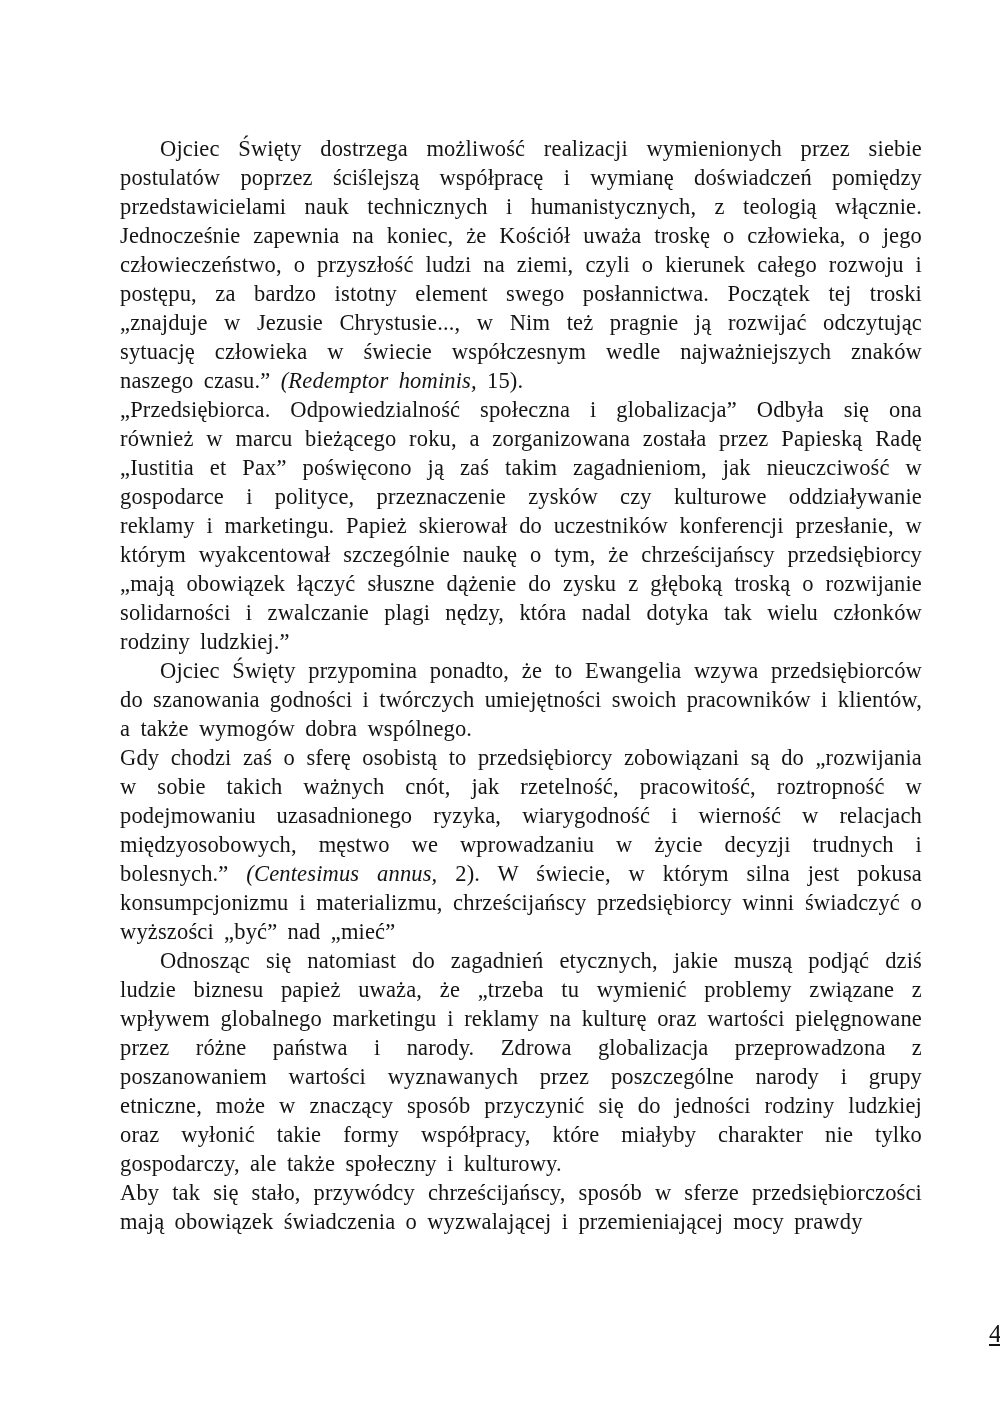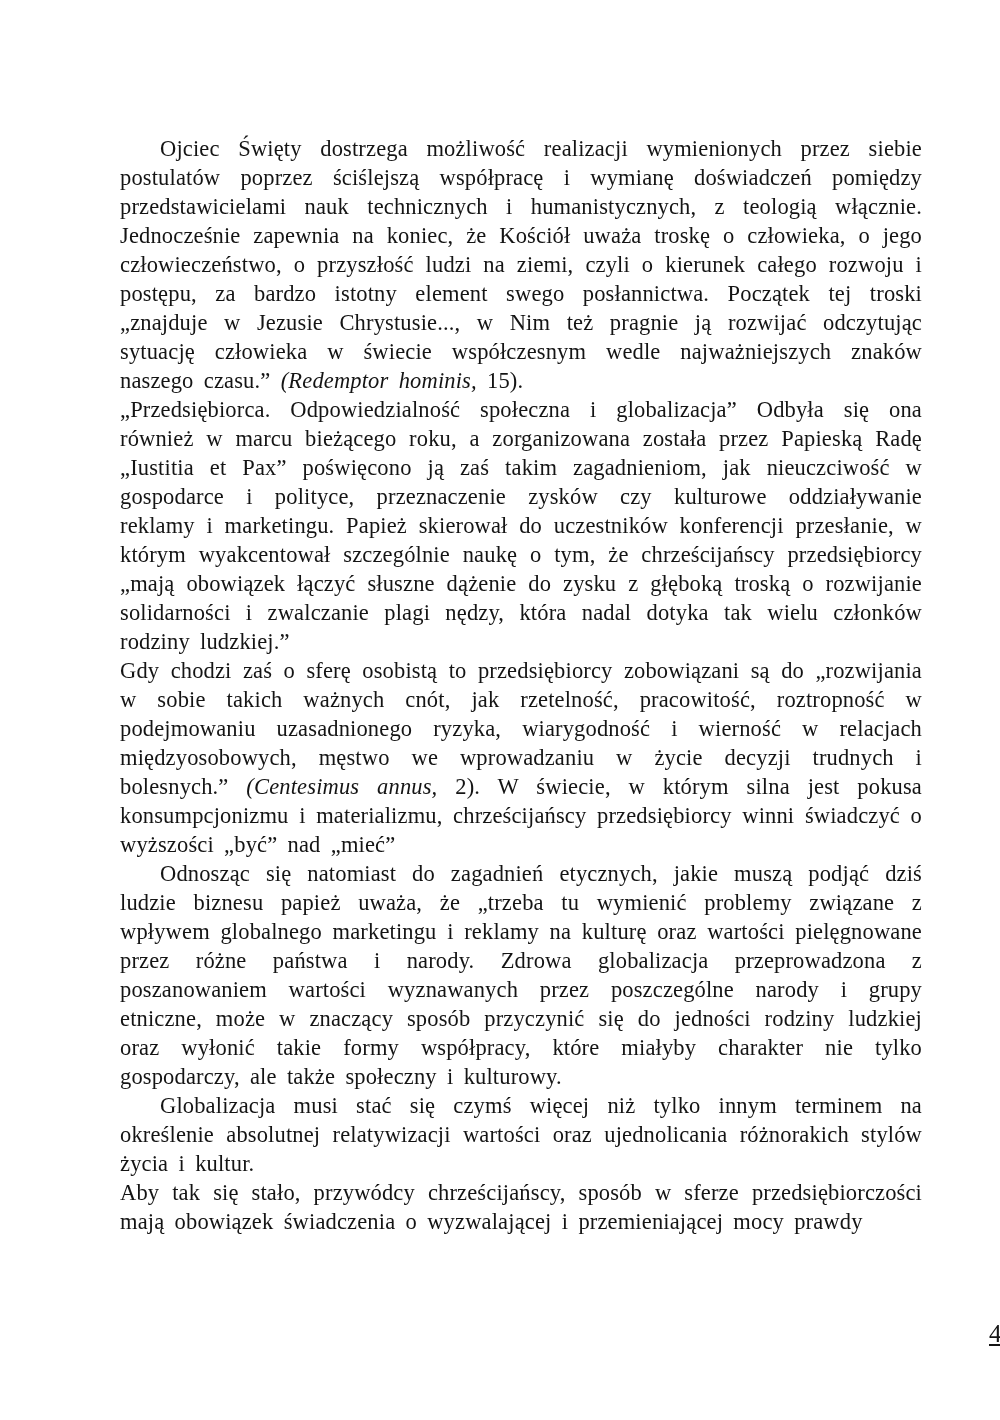--- a/index.html
+++ b/index.html
@@ -38,19 +38,19 @@
     text-decoration: underline;
   }
 </style>
 </head>
 <body>
 
 <div class="page">
   <div class="body-text">
       <p class="para indent"><span>Ojciec Święty dostrzega możliwość realizacji wymienionych przez siebie postulatów poprzez ściślejszą współpracę i wymianę doświadczeń pomiędzy przedstawicielami nauk technicznych i humanistycznych, z teologią włącznie. Jednocześnie zapewnia na koniec, że Kościół uważa troskę o człowieka, o jego człowieczeństwo, o przyszłość ludzi na ziemi, czyli o kierunek całego rozwoju i postępu, za bardzo istotny element swego posłannictwa. Początek tej troski „znajduje w Jezusie Chrystusie..., w Nim też pragnie ją rozwijać odczytując sytuację człowieka w świecie współczesnym wedle najważniejszych znaków naszego czasu.” </span><span class="italic">(Redemptor hominis,</span><span> 15).</span></p>
       <p class="para"><span>„Przedsiębiorca. Odpowiedzialność społeczna i globalizacja” Odbyła się ona również w marcu bieżącego roku, a zorganizowana została przez Papieską Radę „Iustitia et Pax” poświęcono ją zaś takim zagadnieniom, jak nieuczciwość w gospodarce i polityce, przeznaczenie zysków czy kulturowe oddziaływanie reklamy i marketingu. Papież skierował do uczestników konferencji przesłanie, w którym wyakcentował szczególnie naukę o tym, że chrześcijańscy przedsiębiorcy „mają obowiązek łączyć słuszne dążenie do zysku z głęboką troską o rozwijanie solidarności i zwalczanie plagi nędzy, która nadal dotyka tak wielu członków rodziny ludzkiej.”</span></p>
+      <p class="para indent"><span>Ojciec Święty przypomina ponadto, że to Ewangelia wzywa przedsiębiorców do szanowania godności i twórczych umiejętności swoich pracowników i klientów, a także wymogów dobra wspólnego.</span></p>
       <p class="para"><span>Gdy chodzi zaś o sferę osobistą to przedsiębiorcy zobowiązani są do „rozwijania w sobie takich ważnych cnót, jak rzetelność, pracowitość, roztropność w podejmowaniu uzasadnionego ryzyka, wiarygodność i wierność w relacjach międzyosobowych, męstwo we wprowadzaniu w życie decyzji trudnych i bolesnych.” </span><span class="italic">(Centesimus annus,</span><span> 2). W świecie, w którym silna jest pokusa konsumpcjonizmu i materializmu, chrześcijańscy przedsiębiorcy winni świadczyć o wyższości „być” nad „mieć”</span></p>
       <p class="para indent"><span>Odnosząc się natomiast do zagadnień etycznych, jakie muszą podjąć dziś ludzie biznesu papież uważa, że „trzeba tu wymienić problemy związane z wpływem globalnego marketingu i reklamy na kulturę oraz wartości pielęgnowane przez różne państwa i narody. Zdrowa globalizacja przeprowadzona z poszanowaniem wartości wyznawanych przez poszczególne narody i grupy etniczne, może w znaczący sposób przyczynić się do jedności rodziny ludzkiej oraz wyłonić takie formy współpracy, które miałyby charakter nie tylko gospodarczy, ale także społeczny i kulturowy.</span></p>
-      <p class="para indent"><span>Globalizacja musi stać się czymś więcej niż tylko innym terminem na określenie absolutnej relatywizacji wartości oraz ujednolicania różnorakich stylów życia i kultur.</span></p>
       <p class="para"><span>Aby tak się stało, przywódcy chrześcijańscy, sposób w sferze przedsiębiorczości mają obowiązek świadczenia o wyzwalającej i przemieniającej mocy prawdy</span></p>
     </div>
   <div class="page-number">40</div>
 </div>
 
 </body></html>

